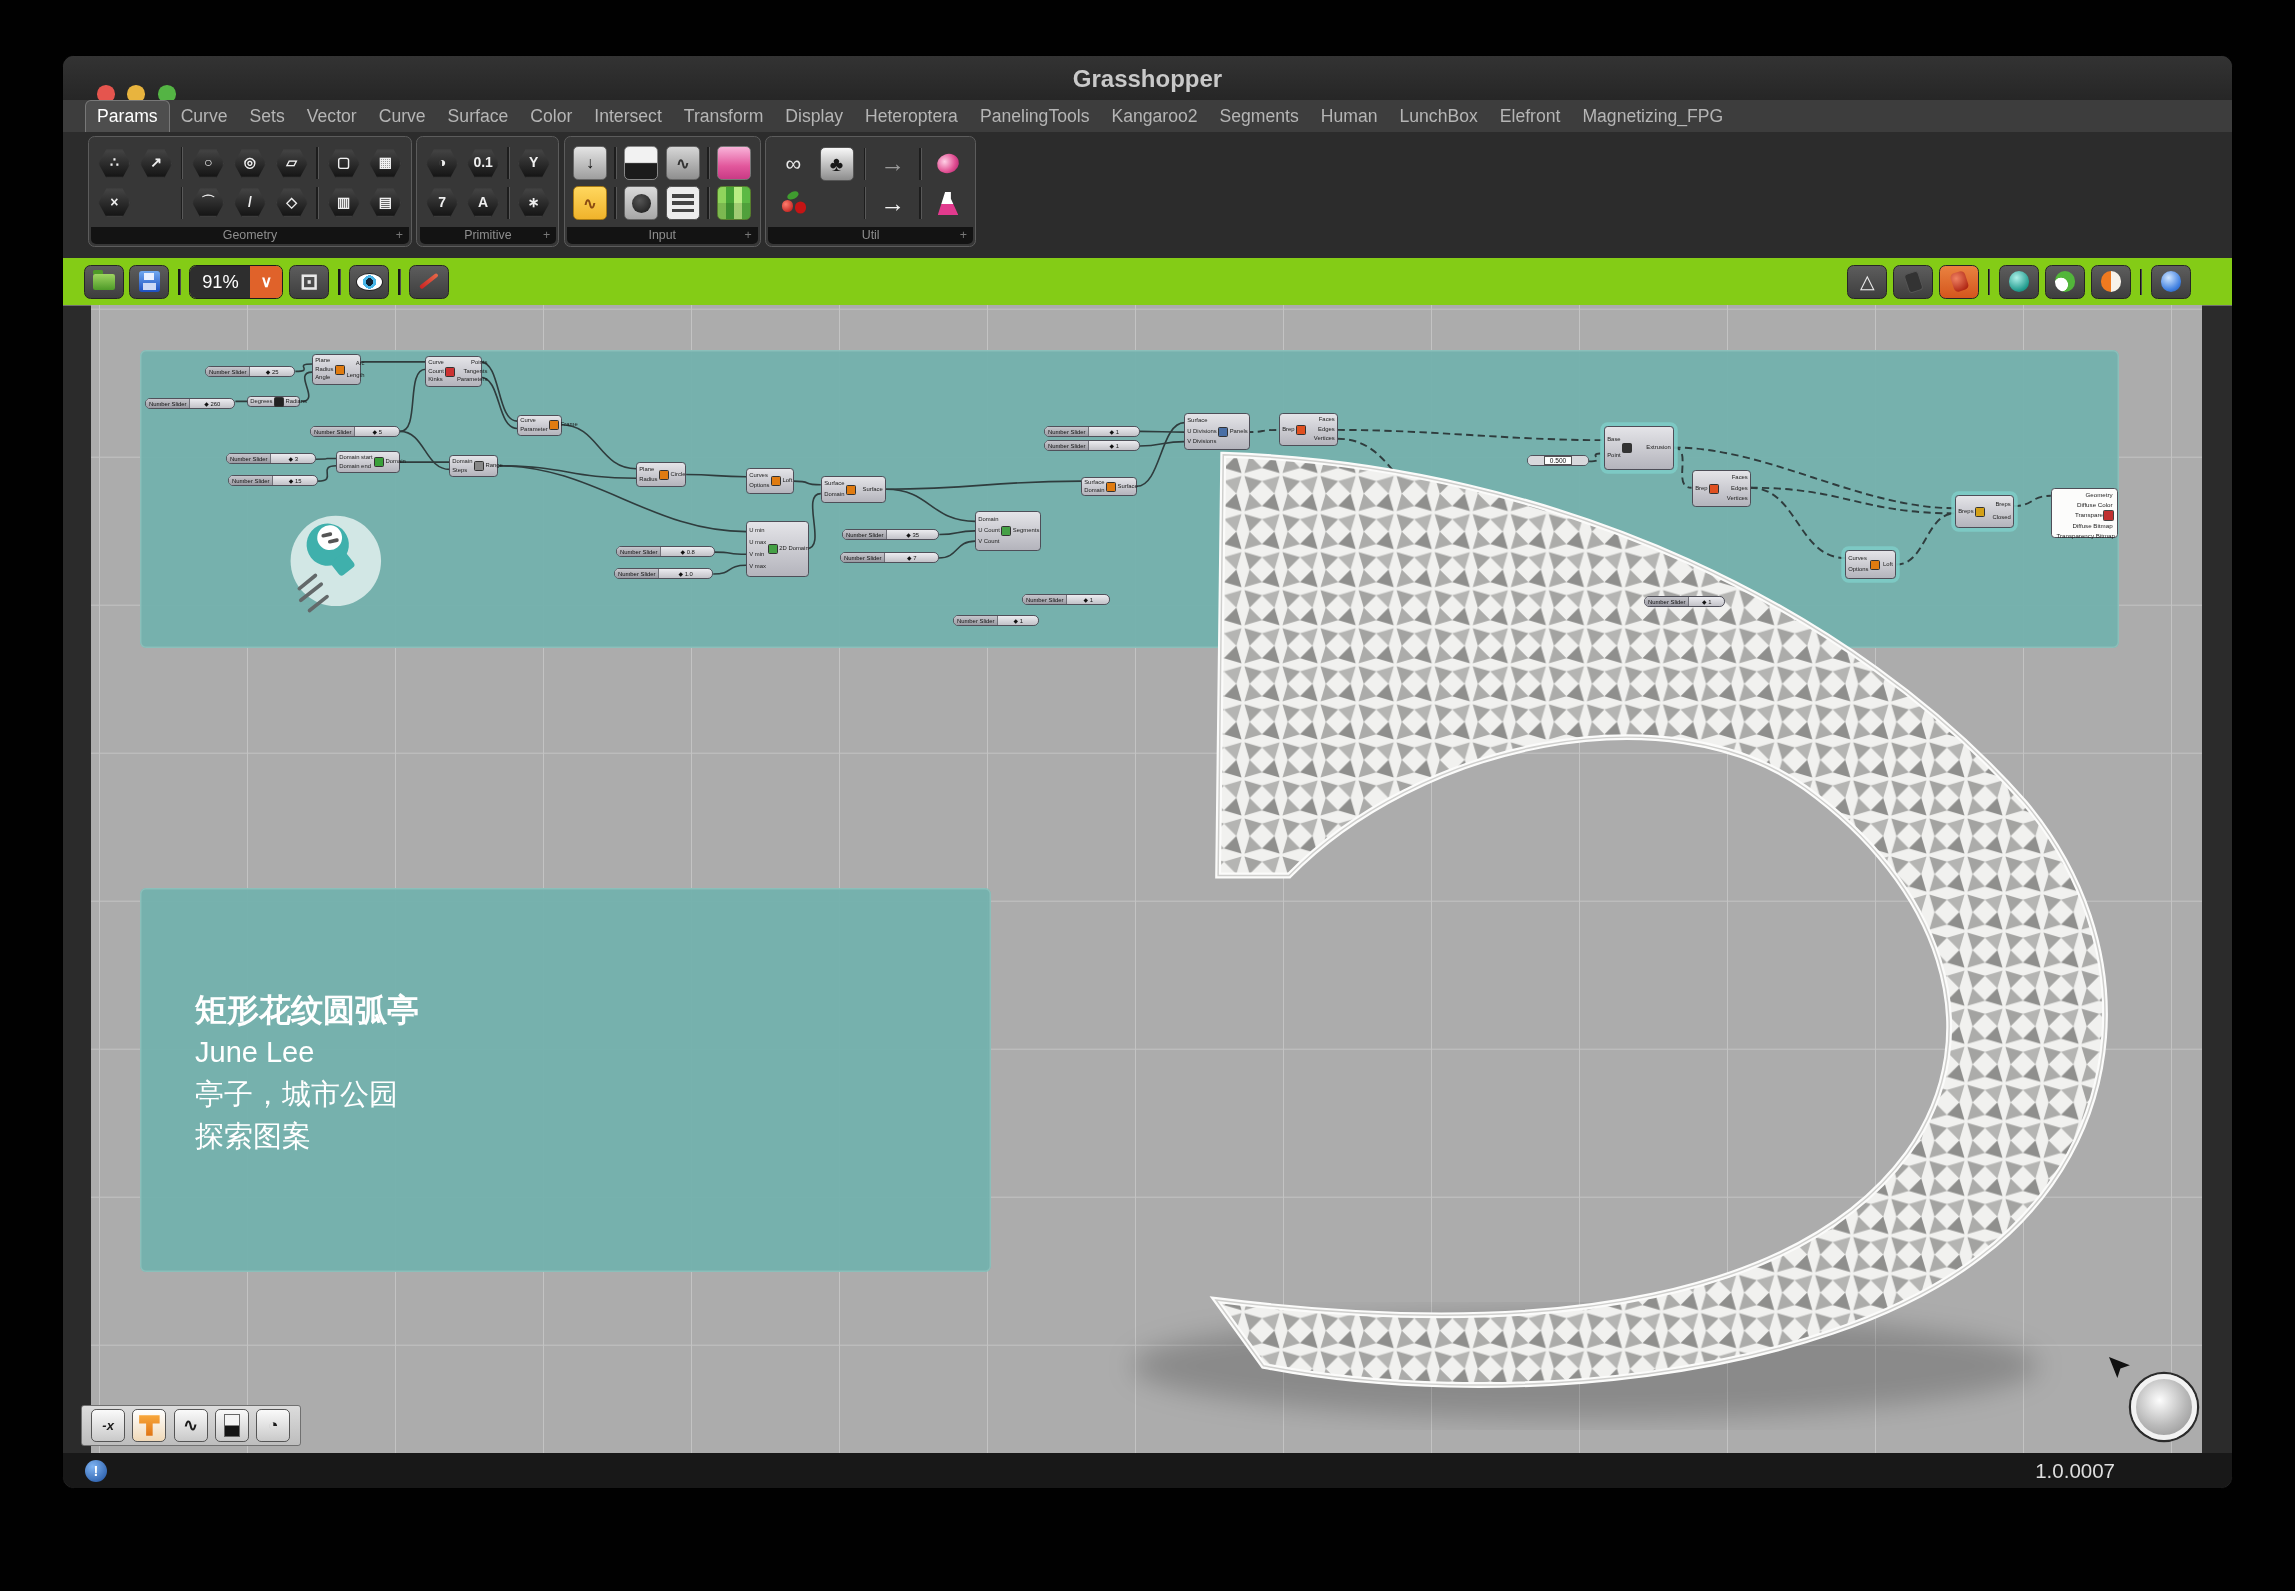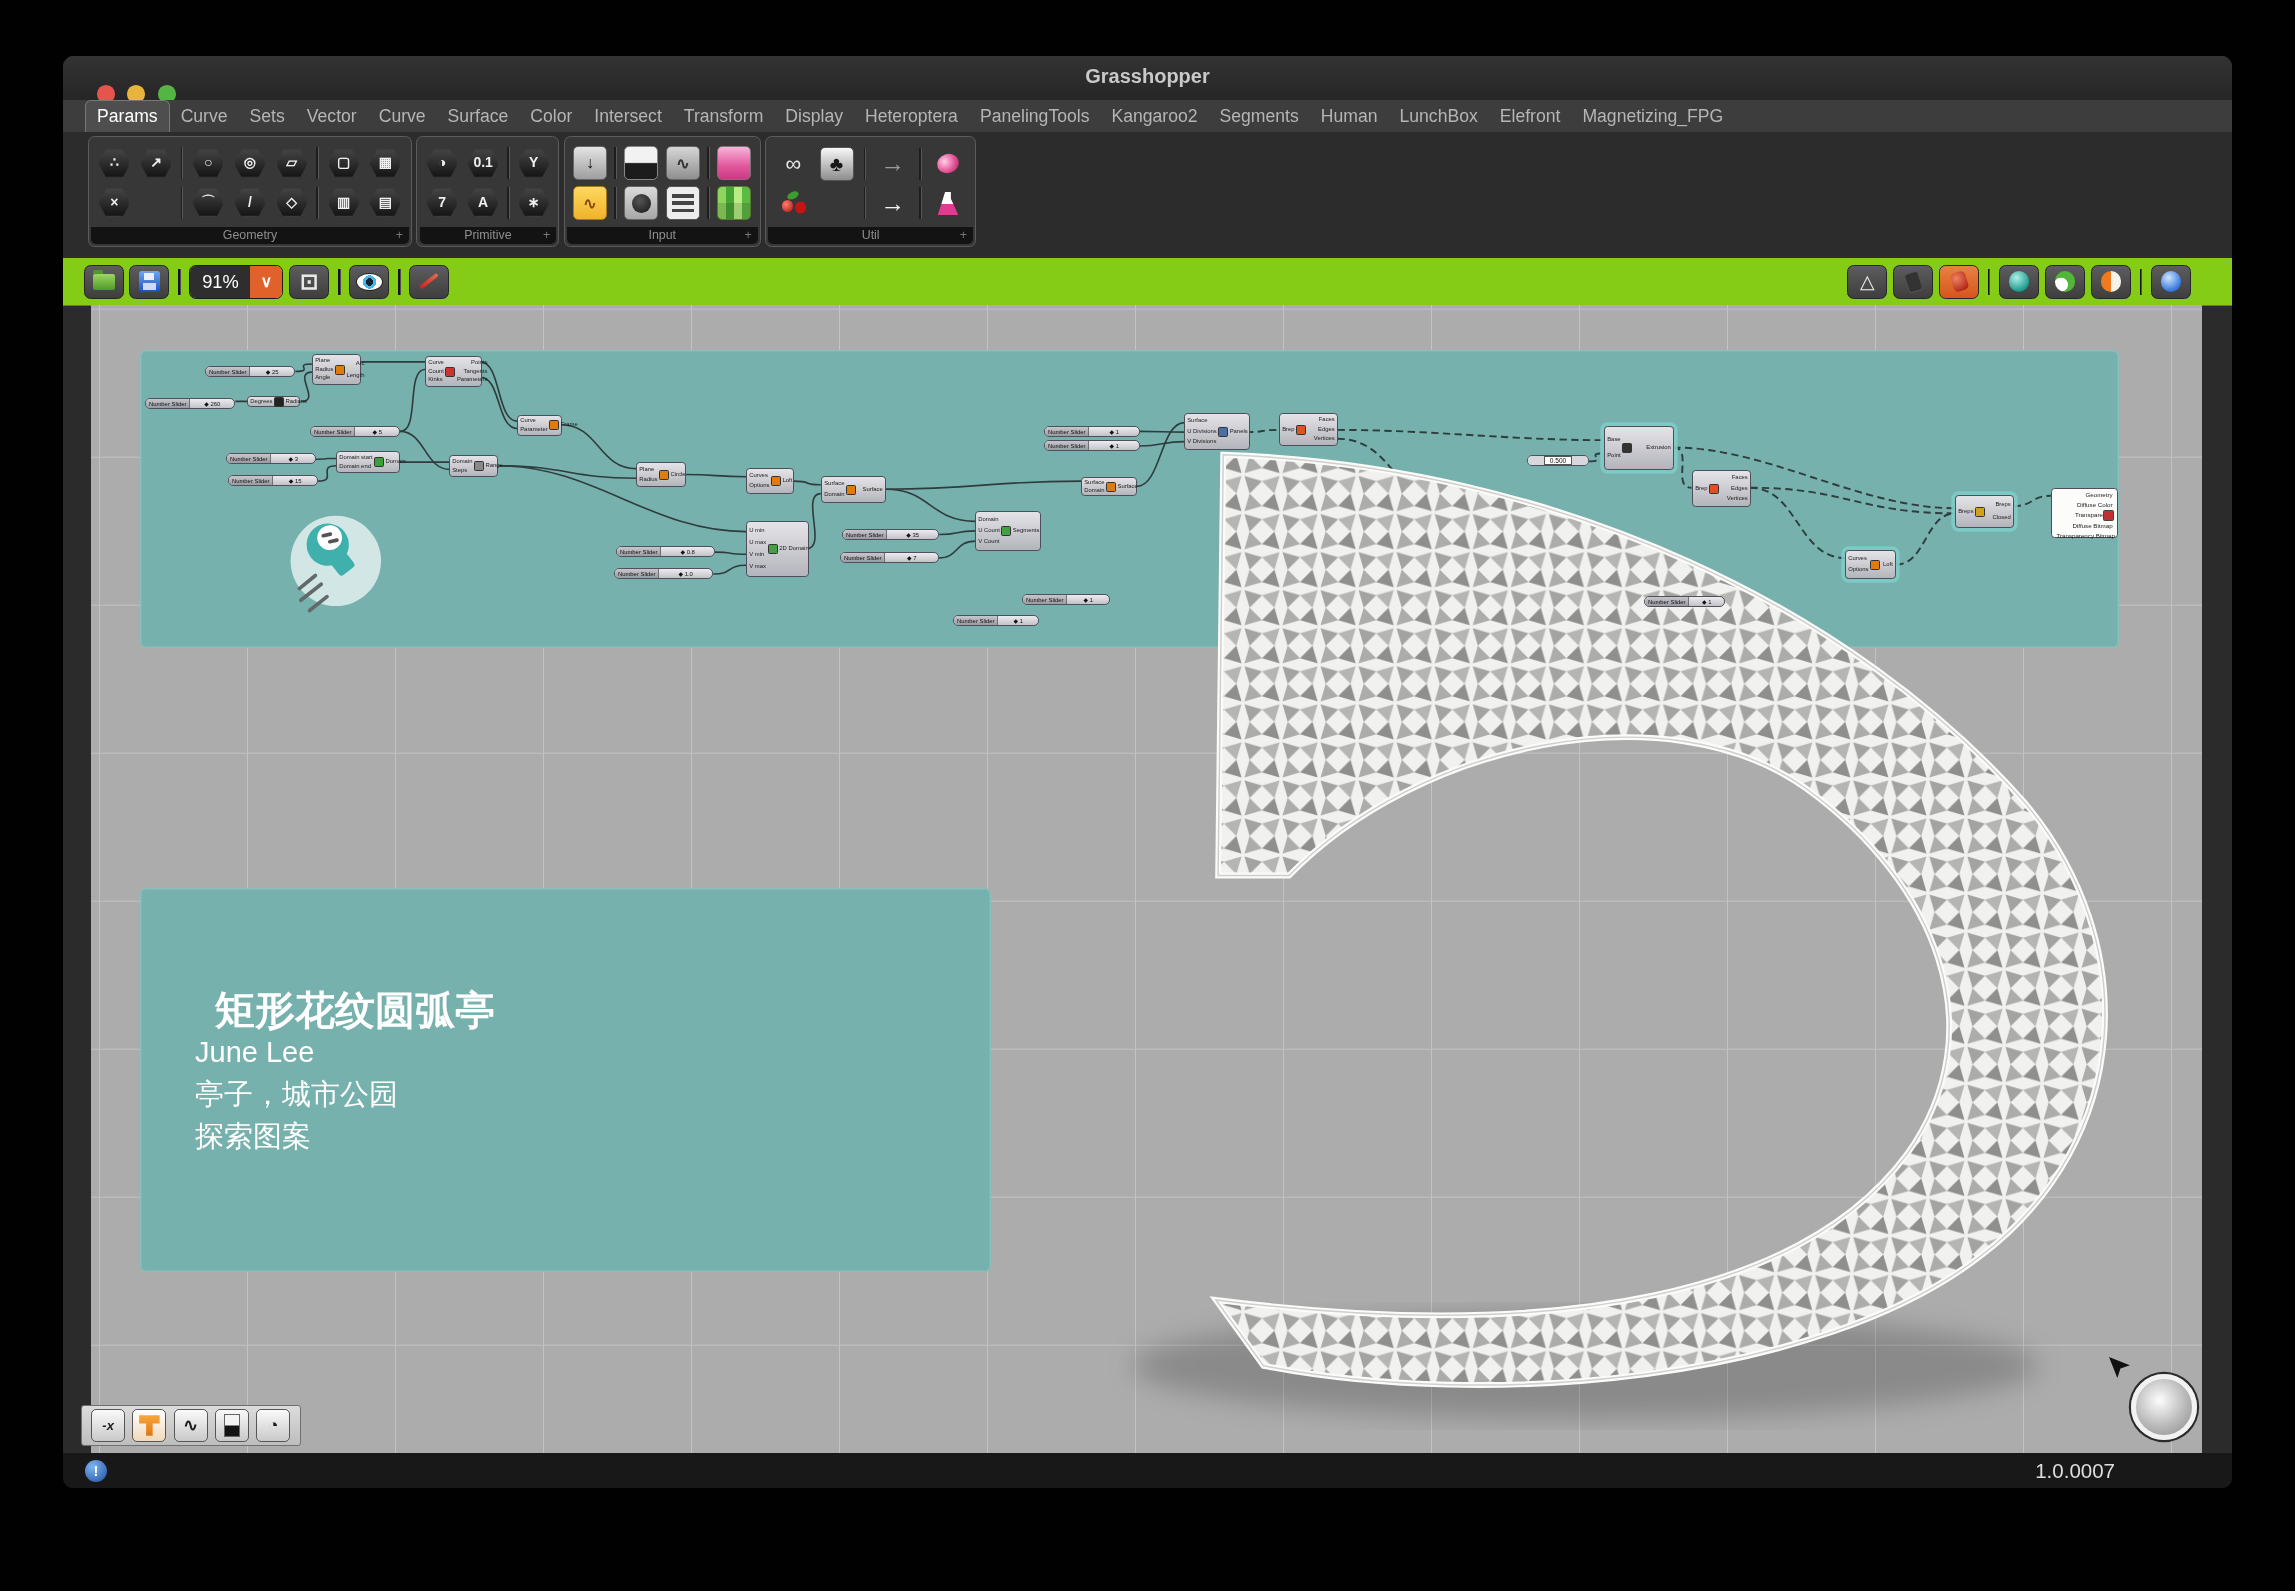--- a/index.html
+++ b/index.html
@@ -8,21 +8,21 @@
   .window{position:absolute;left:62px;top:55px;width:2169px;height:1432px;background:#2b2b2b;
           border-radius:11.7px;border:0.7px solid #000;overflow:hidden;}
   
   .titlebar{position:absolute;left:0;top:0;right:0;height:44px;background:linear-gradient(#333,#262626);
             border-bottom:0.7px solid #151515;}
   .tl{position:absolute;top:29px;width:17.6px;height:17.6px;border-radius:50%;}
   .tl.red{left:34px;background:#e5554e;}
   .tl.yellow{left:64px;background:#e8b43e;}
   .tl.green{left:95px;background:#54b444;}
   .wtitle{position:absolute;left:0;right:0;top:8.8px;text-align:center;color:#c9c9c9;
-          font-size:20px;font-weight:bold;}
+          font-size:24px;font-weight:bold;}
   
   .tabbar{position:absolute;left:0;top:44px;right:0;height:32px;background:#3d3d3d;
           display:flex;align-items:flex-end;padding-left:22px;border-bottom:0.7px solid #2a2a2a;}
   .tab{font-size:17.6px;color:#b5b5b5;padding:5.1px 11px;white-space:nowrap;}
   .tab.active{background:#4e4e4e;color:#fff;border:0.7px solid #787878;border-bottom:none;
               border-radius:5.9px 5.9px 0 0;}
   
   .ribbon{position:absolute;left:0;top:76px;right:0;height:126px;background:#2c2c2c;
           display:flex;gap:4.4px;padding:4.4px 0 0 25px;box-sizing:border-box;}
   .rgroup{position:relative;height:111px;background:#373737;border:0.7px solid #5c5c5c;
@@ -104,21 +104,21 @@
   .b-blue{background:radial-gradient(circle at 38% 32%,#cfe6ff,#3f7fe0 65%,#1c4fa8);}
   
   .canvas{position:absolute;left:28px;right:30px;top:249px;bottom:35px;background-color:#acacac;
       background-image:linear-gradient(#c3c3c3 1.5px,transparent 1.5px),
                        linear-gradient(90deg,#c3c3c3 1.5px,transparent 1.5px);
       background-size:148px 148px;background-position:8px 3.7px;}
   .glayer{position:absolute;left:0;top:0;width:2169px;height:1432px;pointer-events:none;}
   .ggroup{position:absolute;background:rgba(113,177,172,0.92);border-radius:5.9px;
       box-shadow:inset 0 0 0 1.5px rgba(160,205,200,.5);}
   .infobox{position:absolute;left:132px;top:933px;color:#fff;line-height:42px;}
-  .ib-title{font-size:40px;font-weight:bold;margin-left:20px;}
+  .ib-title{font-size:32px;font-weight:bold;}
   .ib-line{font-size:29px;font-weight:400;}
   svg.wires,svg.structure{position:absolute;left:0;top:0;}
   
   .node{position:absolute;display:flex;align-items:center;background:linear-gradient(180deg,#e4e4e8,#b4b4bc);
       border:0.7px solid #4e4e58;border-radius:3.7px;font-size:5.9px;color:#1c1c1c;box-sizing:border-box;
       padding:0.7px 2.2px;gap:1.5px;}
   .node.sel{box-shadow:0 0 0 3.7px rgba(126,204,198,.9);}
   .ncol{display:flex;flex-direction:column;justify-content:space-evenly;height:100%;}
   .nout{margin-left:auto;text-align:right;}
   .plab{white-space:nowrap;line-height:1.3;}

